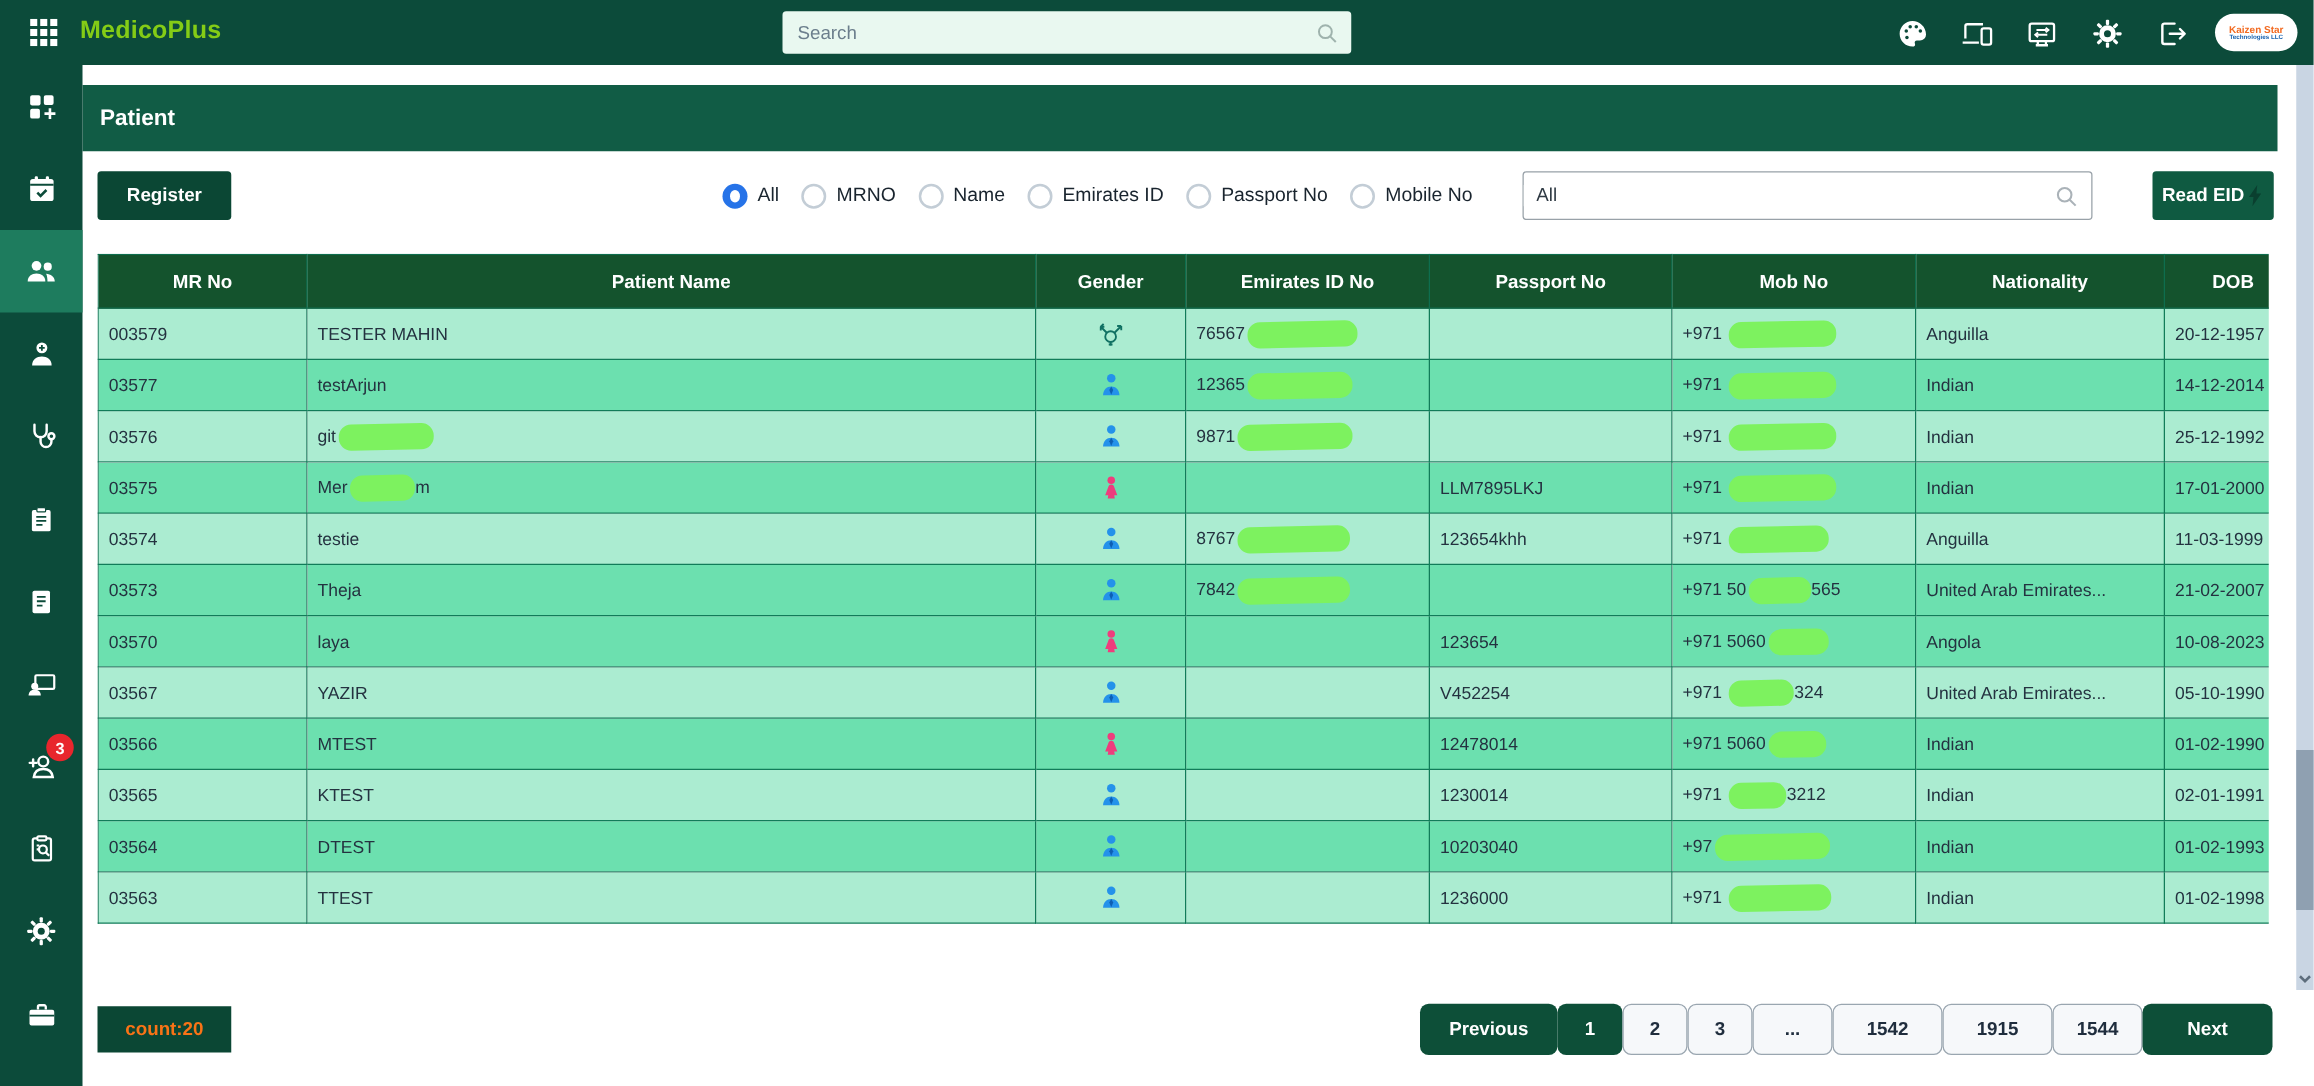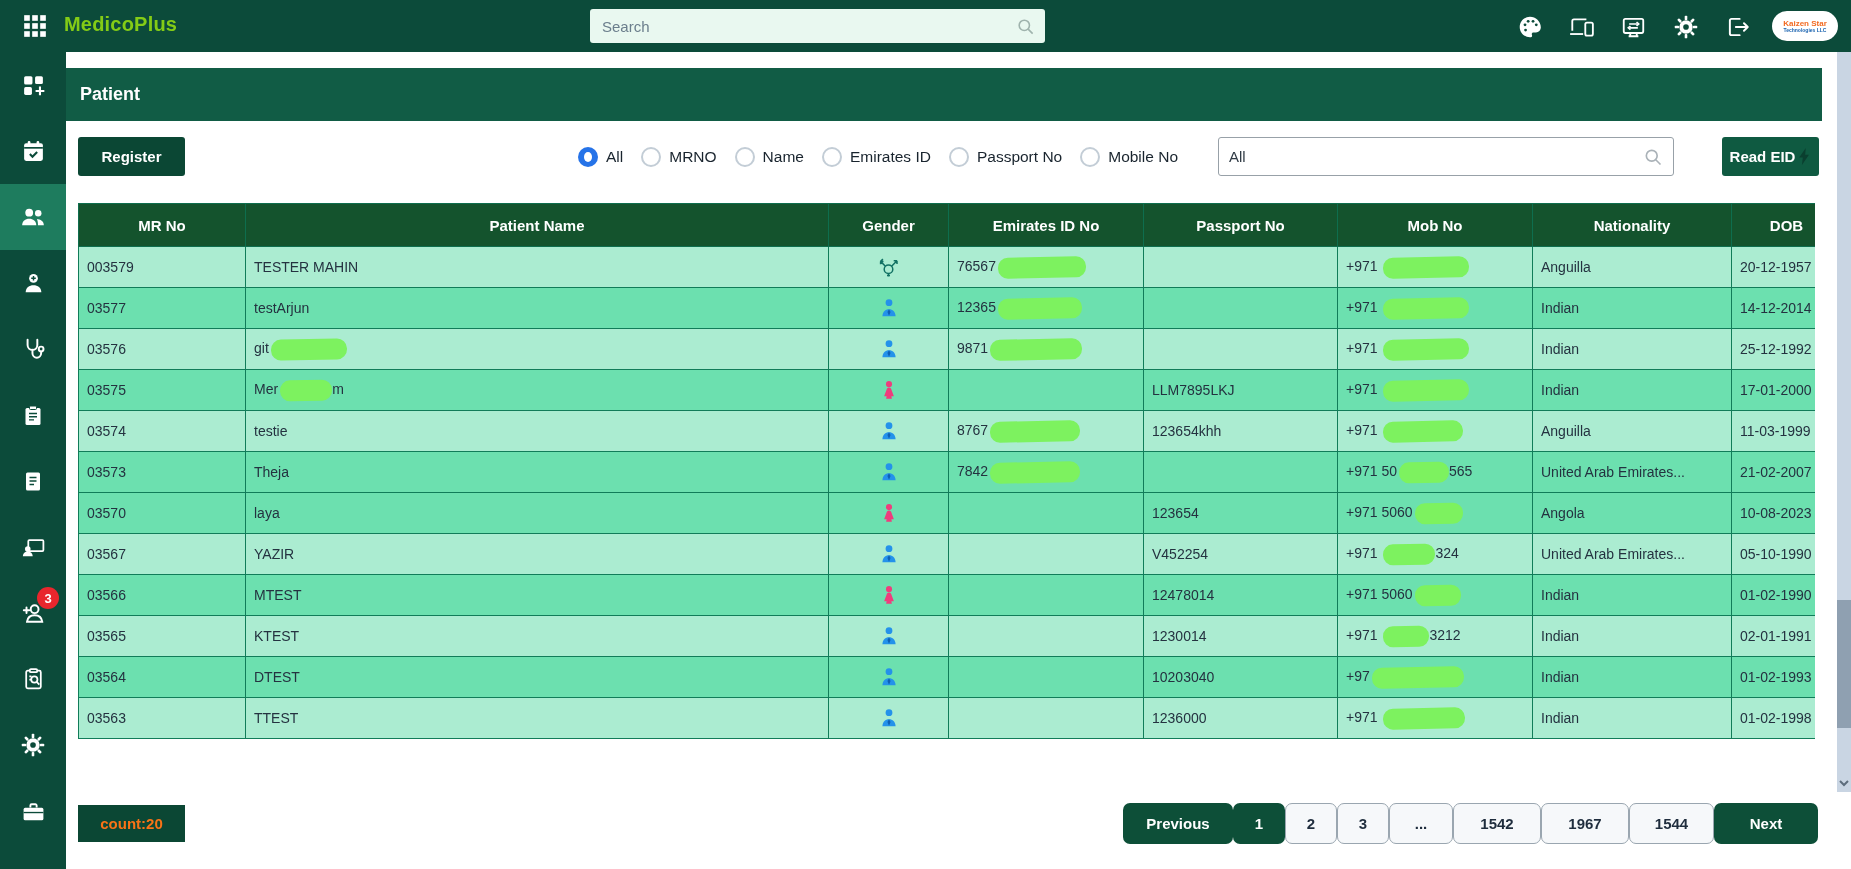--- a/index.html
+++ b/index.html
@@ -2,21 +2,21 @@
 <html><head>
 <meta charset="utf-8">
 <style>
   html,body{margin:0;padding:0}
   body{width:1851px;height:869px;overflow:hidden;position:relative;background:#fff;
        font-family:"Liberation Sans",sans-serif;}
   
   .topbar{position:absolute;left:0;top:0;width:1851px;height:52px;background:#0c4b3a;z-index:6}
   .apps{position:absolute;left:22px;top:13px;cursor:pointer}
   .apptitle{position:absolute;left:64px;top:13px;color:#84cc16;font-size:20px;font-weight:bold;letter-spacing:.2px}
-  .gsearch{position:absolute;left:590px;top:9px;width:455px;height:34px;background:#e9f8f0;border-radius:3px;display:flex;align-items:center}
+  .gsearch{position:absolute;left:626px;top:9px;width:455px;height:34px;background:#e9f8f0;border-radius:3px;display:flex;align-items:center}
   .gsearch input{flex:1;border:none;background:transparent;padding:0 12px;font-size:15px;color:#3d4f5c;outline:none;font-family:inherit}
   .gsearch input::placeholder{color:#6b7e8c}
   .gsearch .mag{margin-right:10px;display:flex}
   .hicons{position:absolute;right:100px;top:13px;display:flex;gap:25px;align-items:center}
   .hicon{width:27px;height:27px;display:flex;align-items:center;justify-content:center;cursor:pointer}
   .logo{position:absolute;right:13px;top:11px;width:66px;height:30px;background:#fff;border-radius:15px;
         display:flex;flex-direction:column;align-items:center;justify-content:center;line-height:1.15;cursor:pointer}
   .logo .l1{color:#f26a21;font-size:8px;font-weight:bold;white-space:nowrap}
   .logo .l2{color:#1a63b0;font-size:5px;font-weight:bold;white-space:nowrap}
   
@@ -565,22 +565,22 @@
 </div>
 
 <div class="countbadge">count:20</div>
 <div class="pager">
     <button class="pbtn dark" style="width: 110px;">Previous</button>
     <button class="pbtn dark" style="width: 52px;">1</button>
     <button class="pbtn" style="width: 52px;">2</button>
     <button class="pbtn" style="width: 52px;">3</button>
     <button class="pbtn" style="width: 64px;">...</button>
     <button class="pbtn" style="width: 88px;">1542</button>
-    <button class="pbtn" style="width: 88px;">1967</button>
-    <button class="pbtn" style="width: 85px;">1544</button>
+    <button class="pbtn" style="width: 88px;">1915</button>
+    <button class="pbtn" style="width: 72px;">1544</button>
     <button class="pbtn dark" style="width: 104px;">Next</button>
   </div>
 
 <div class="vscroll">
   <div class="vthumb"></div>
   <span class="varrow">
     <svg width="12" height="10" viewBox="0 0 12 10" fill="none" stroke="#5d6d7c" stroke-width="2">
         <path d="M2 3l4 4 4-4"></path>
       </svg>
   </span>

